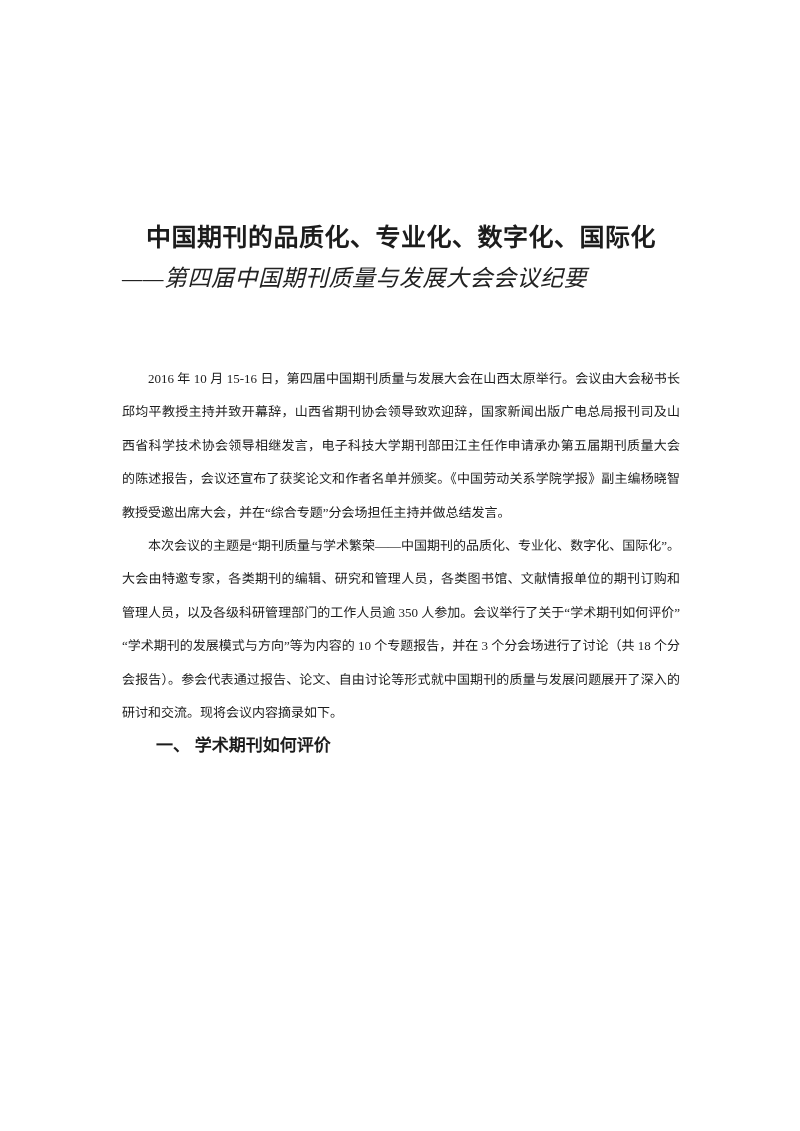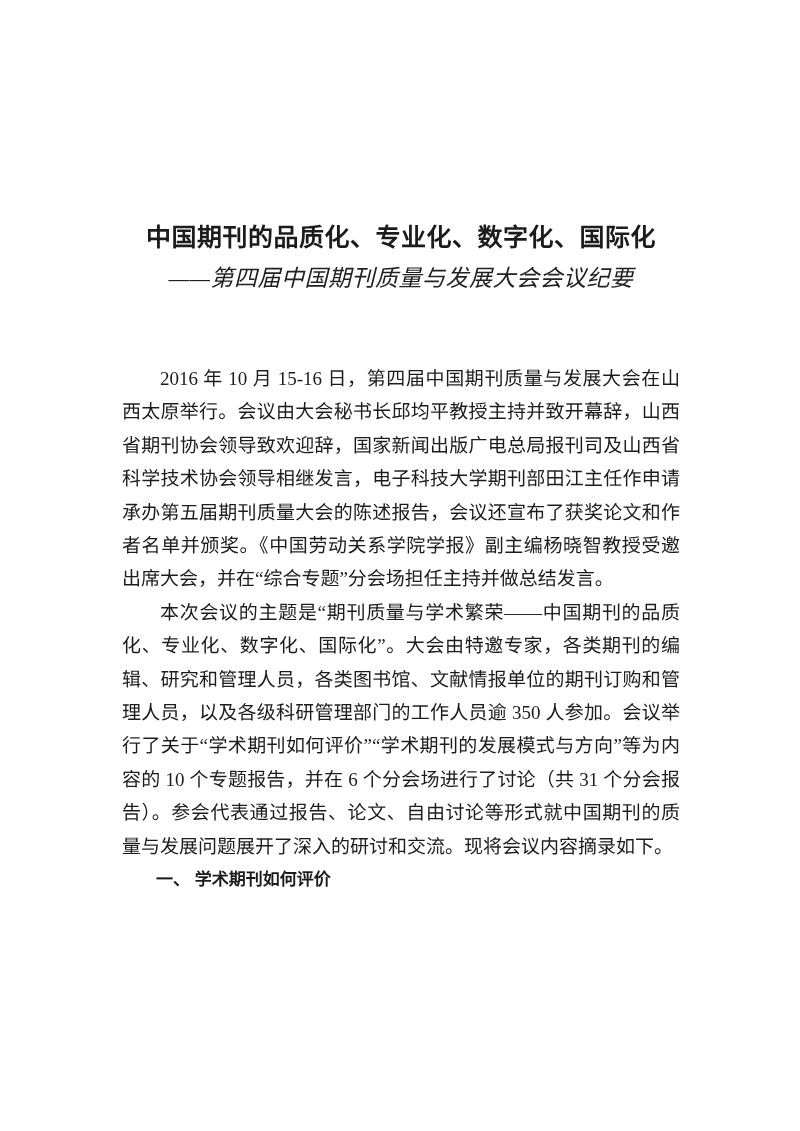--- a/index.html
+++ b/index.html
@@ -32,30 +32,30 @@
     text-align: center;
     letter-spacing: 0.5px;
     color: #1c1c1c;
   }
   .doc-subtitle {
     margin: 11px 0 0 0;
     font-family: "Liberation Serif", "DejaVu Serif", serif;
     font-style: italic;
     font-size: 23px;
     line-height: 30px;
-    text-align: center;
+    text-align: left;
     letter-spacing: 0.5px;
     color: #222222;
   }
   .doc-body {
     margin-top: 68px;
   }
   .para {
     margin: 0;
-    font-size: 19px;
+    font-size: 13px;
     line-height: 33.4px;
     text-align: justify;
     text-indent: 2em;
     color: #1c1c1c;
   }
   .section-heading {
     margin: 0;
     font-family: "Liberation Sans", "DejaVu Sans", sans-serif;
     font-weight: bold;
     font-size: 17px;
@@ -66,17 +66,17 @@
 </style>
 </head>
 <body>
 
 <div class="page">
   <div class="content">
     <h1 class="doc-title">中国期刊的品质化、专业化、数字化、国际化</h1>
     <div class="doc-subtitle">——第四届中国期刊质量与发展大会会议纪要</div>
     <div class="doc-body">
       <p class="para">2016 年 10 月 15-16 日，第四届中国期刊质量与发展大会在山西太原举行。会议由大会秘书长邱均平教授主持并致开幕辞，山西省期刊协会领导致欢迎辞，国家新闻出版广电总局报刊司及山西省科学技术协会领导相继发言，电子科技大学期刊部田江主任作申请承办第五届期刊质量大会的陈述报告，会议还宣布了获奖论文和作者名单并颁奖。《中国劳动关系学院学报》副主编杨晓智教授受邀出席大会，并在“综合专题”分会场担任主持并做总结发言。</p>
-      <p class="para">本次会议的主题是“期刊质量与学术繁荣——中国期刊的品质化、专业化、数字化、国际化”。大会由特邀专家，各类期刊的编辑、研究和管理人员，各类图书馆、文献情报单位的期刊订购和管理人员，以及各级科研管理部门的工作人员逾 350 人参加。会议举行了关于“学术期刊如何评价”“学术期刊的发展模式与方向”等为内容的 10 个专题报告，并在 6 个分会场进行了讨论（共 31 个分会报告）。参会代表通过报告、论文、自由讨论等形式就中国期刊的质量与发展问题展开了深入的研讨和交流。现将会议内容摘录如下。</p>
+      <p class="para">本次会议的主题是“期刊质量与学术繁荣——中国期刊的品质化、专业化、数字化、国际化”。大会由特邀专家，各类期刊的编辑、研究和管理人员，各类图书馆、文献情报单位的期刊订购和管理人员，以及各级科研管理部门的工作人员逾 350 人参加。会议举行了关于“学术期刊如何评价”“学术期刊的发展模式与方向”等为内容的 10 个专题报告，并在 3 个分会场进行了讨论（共 18 个分会报告）。参会代表通过报告、论文、自由讨论等形式就中国期刊的质量与发展问题展开了深入的研讨和交流。现将会议内容摘录如下。</p>
       <p class="section-heading">一、 学术期刊如何评价</p>
     </div>
   </div>
 </div>
 
 </body></html>

